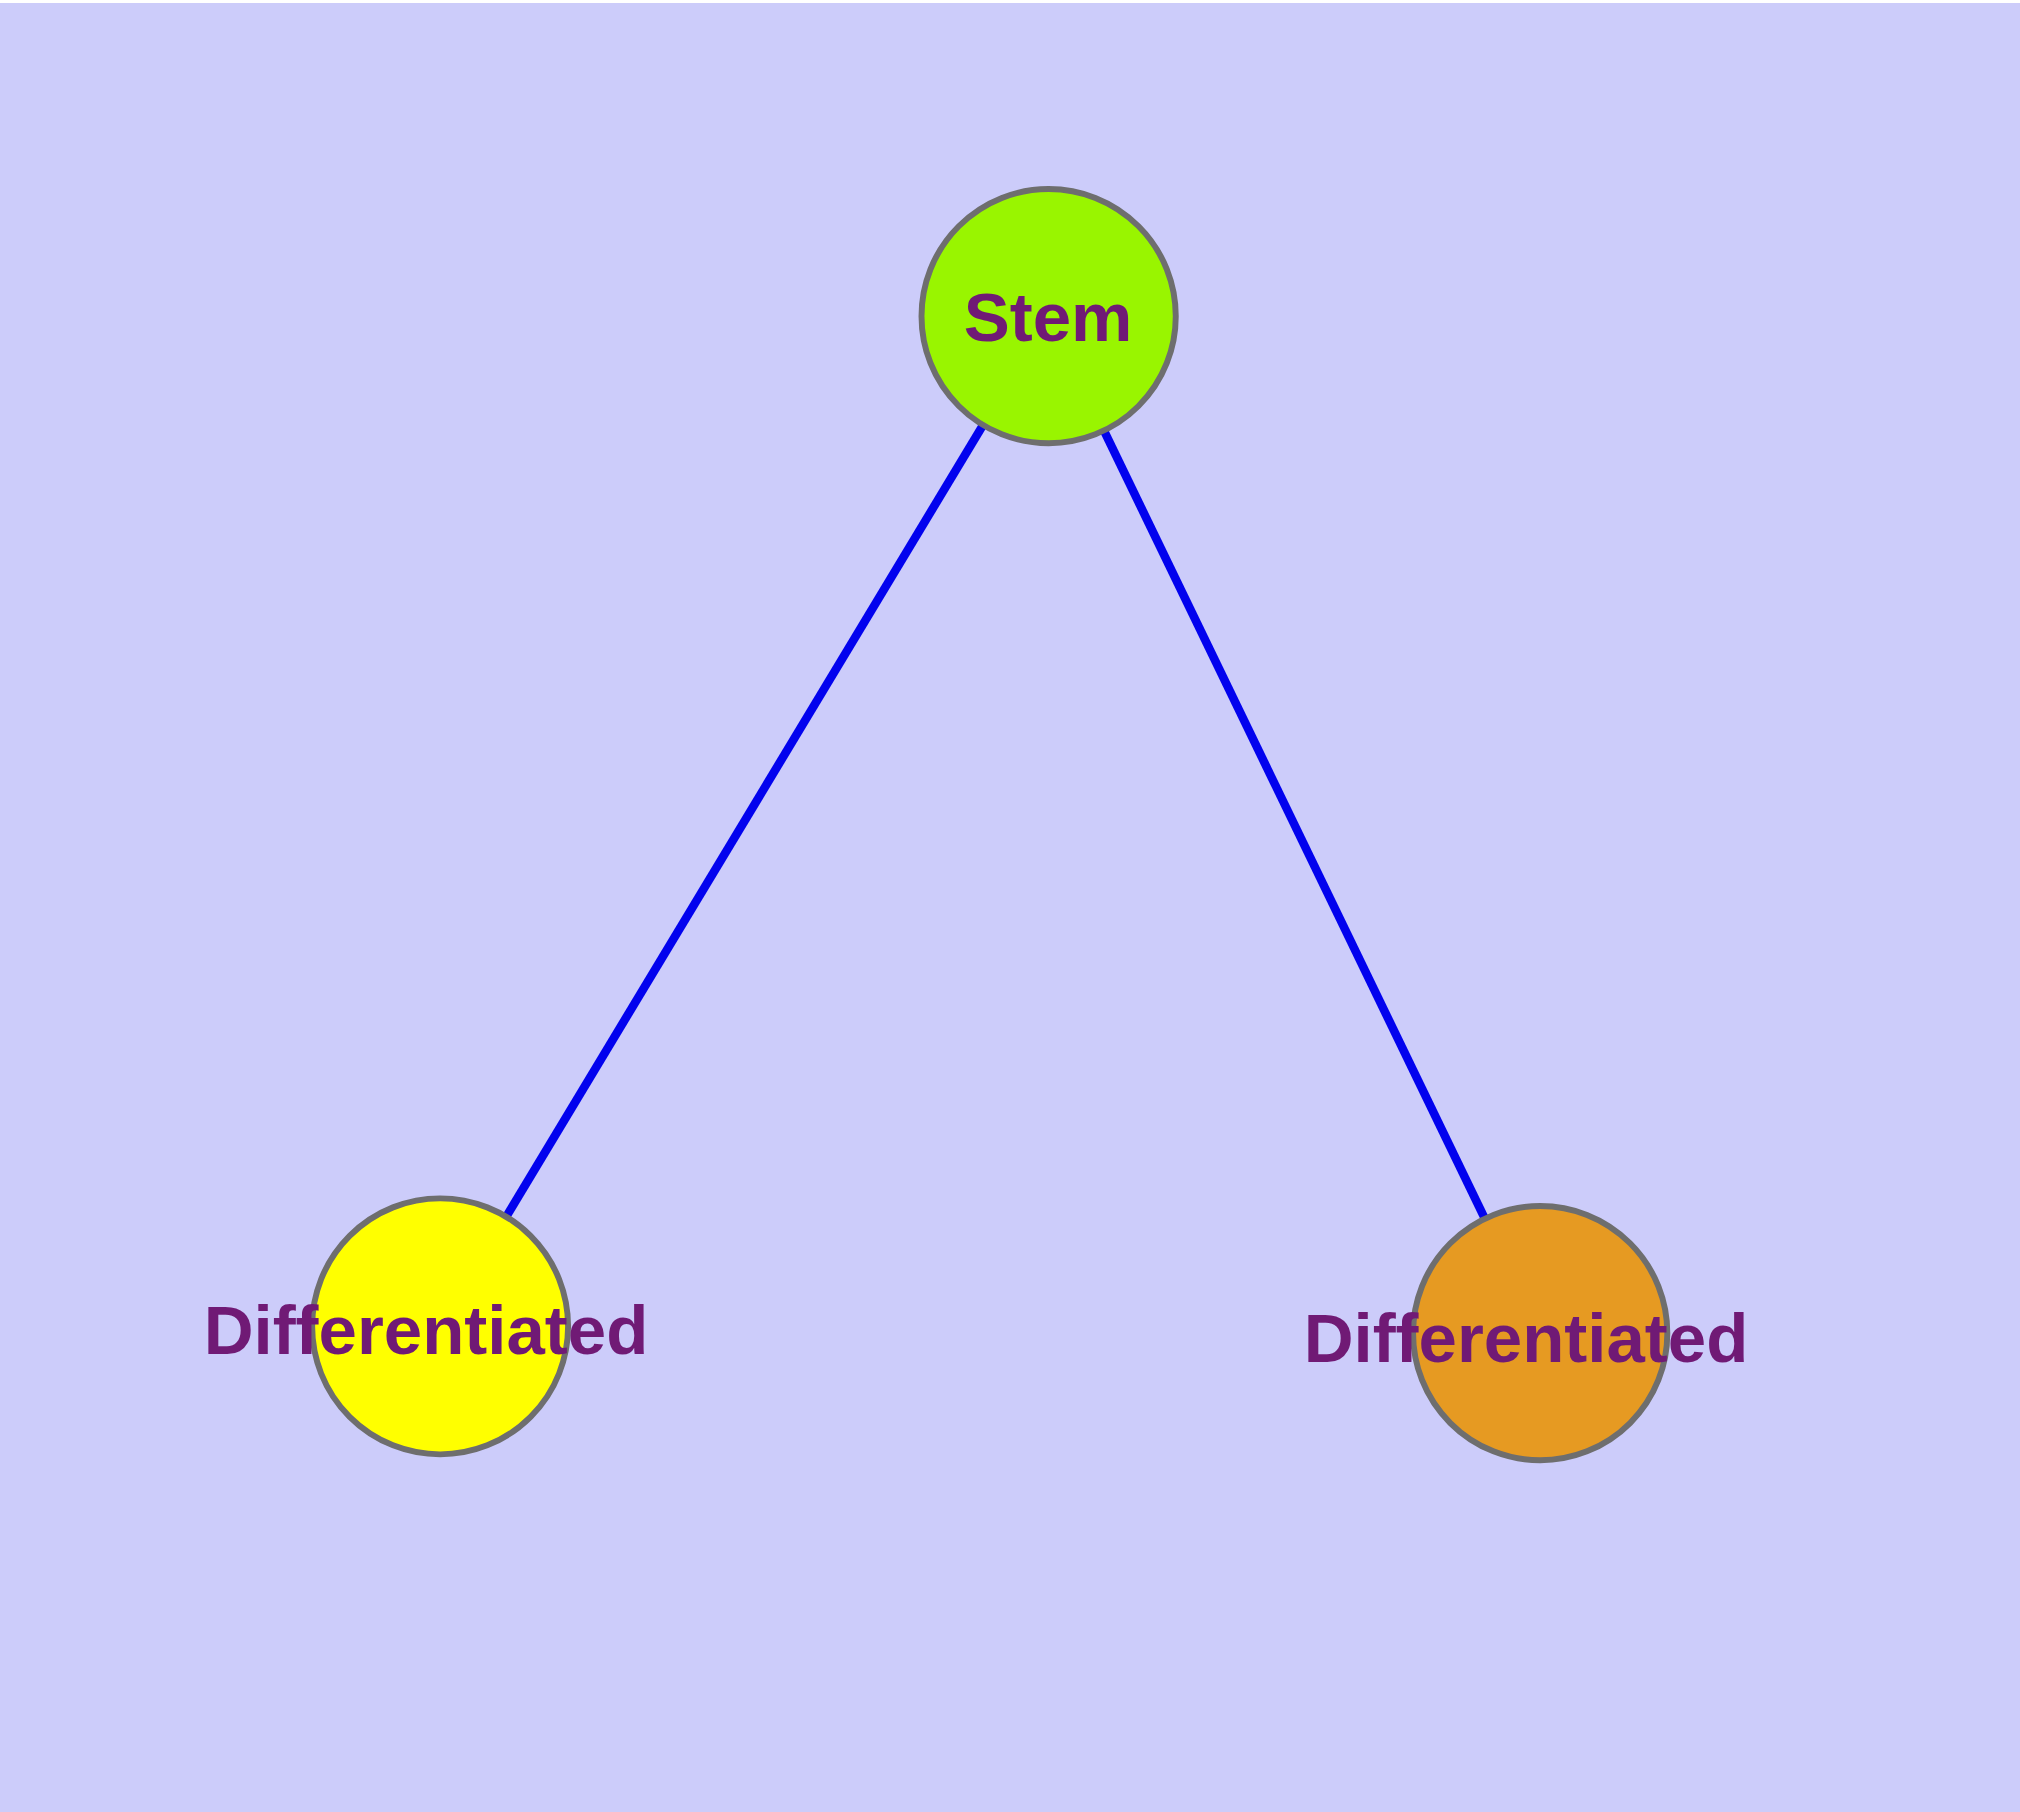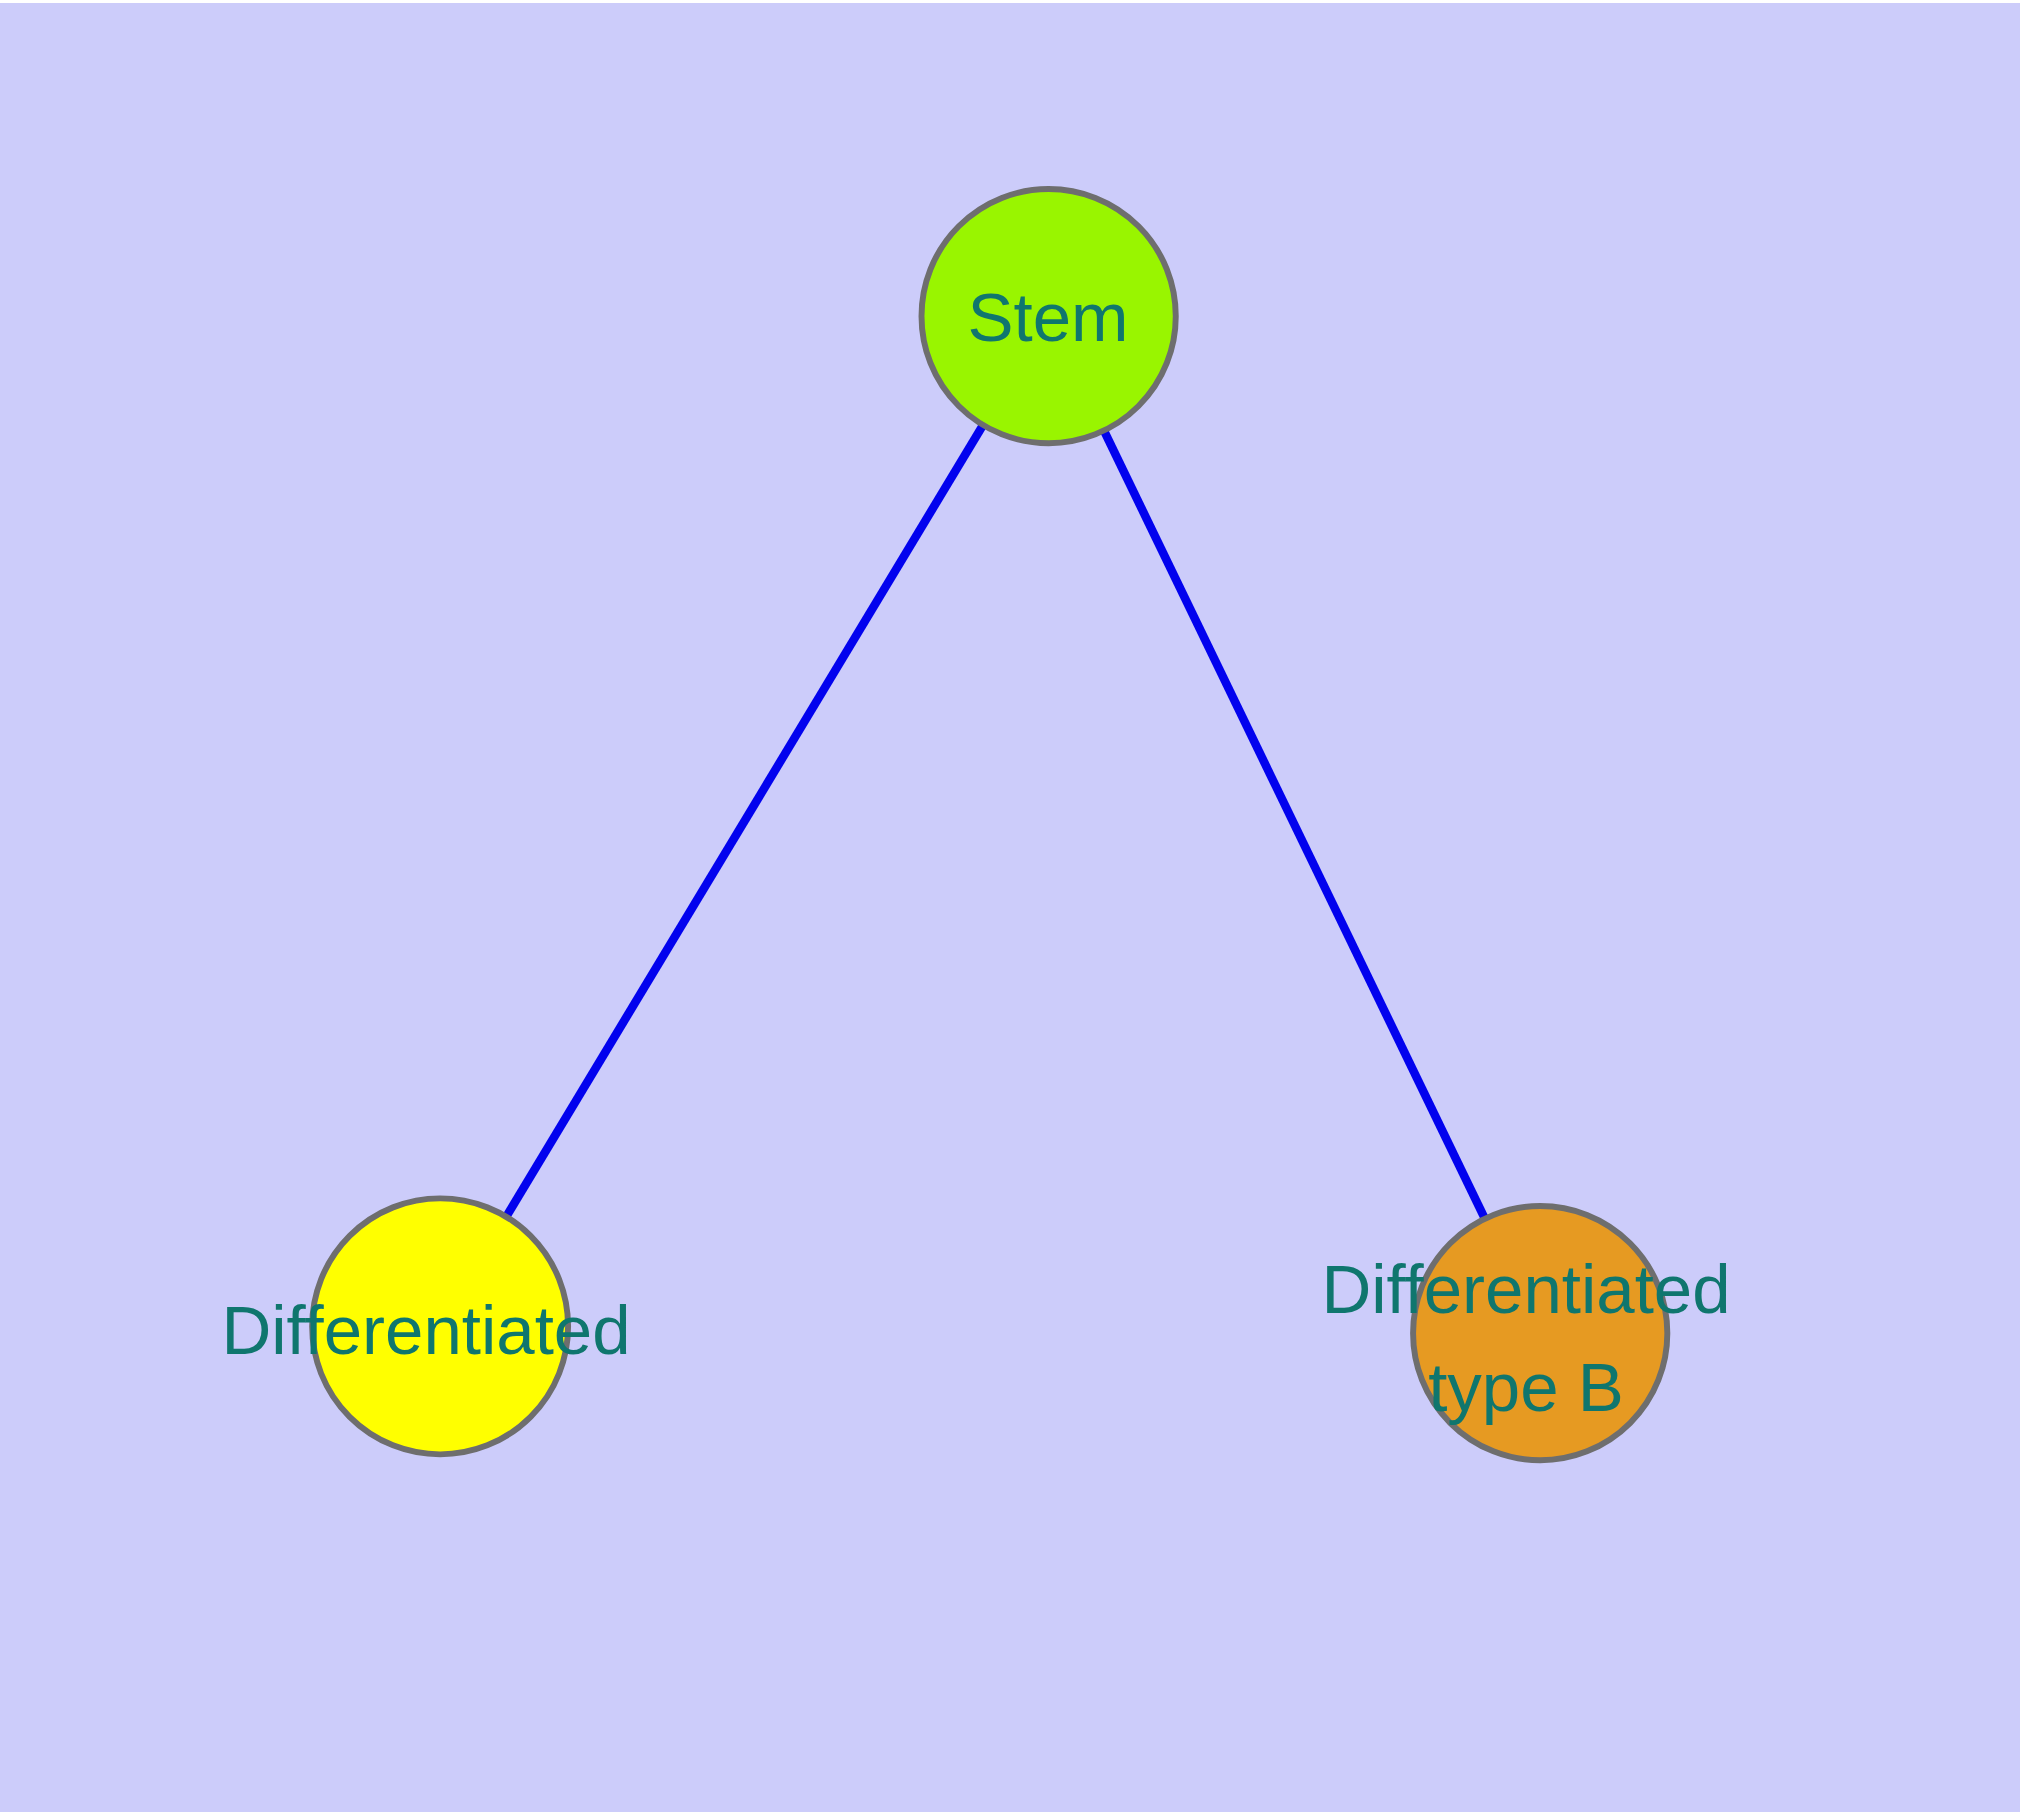--- a/index.html
+++ b/index.html
@@ -28,22 +28,22 @@
     width: 2021px;
     height: 1812px;
     display: block;
     z-index: 1;
   }
 
   .node-label {
     position: absolute;
     transform: translate(-50%, -50%);
     z-index: 2;
-    color: #0f766e;
-    font-weight: 400;
+    color: #701a75;
+    font-weight: 700;
     font-size: 69px;
     line-height: 98px;
     text-align: center;
     white-space: nowrap;
     letter-spacing: 0;
   }
 
   .node-label .line { display: block; }
 </style>
 </head>
@@ -66,17 +66,16 @@
   <div class="node-label" style="left:1048px; top:318px;">
     <span class="line">Stem</span>
   </div>
 
   <div class="node-label" style="left:426px; top:1331px;">
     <span class="line">Differentiated</span>
   </div>
 
   <div class="node-label" style="left:1526px; top:1339px;">
     <span class="line">Differentiated</span>
-    <span class="line">type B</span>
   </div>
 
 </div>
 
 
 </body></html>

